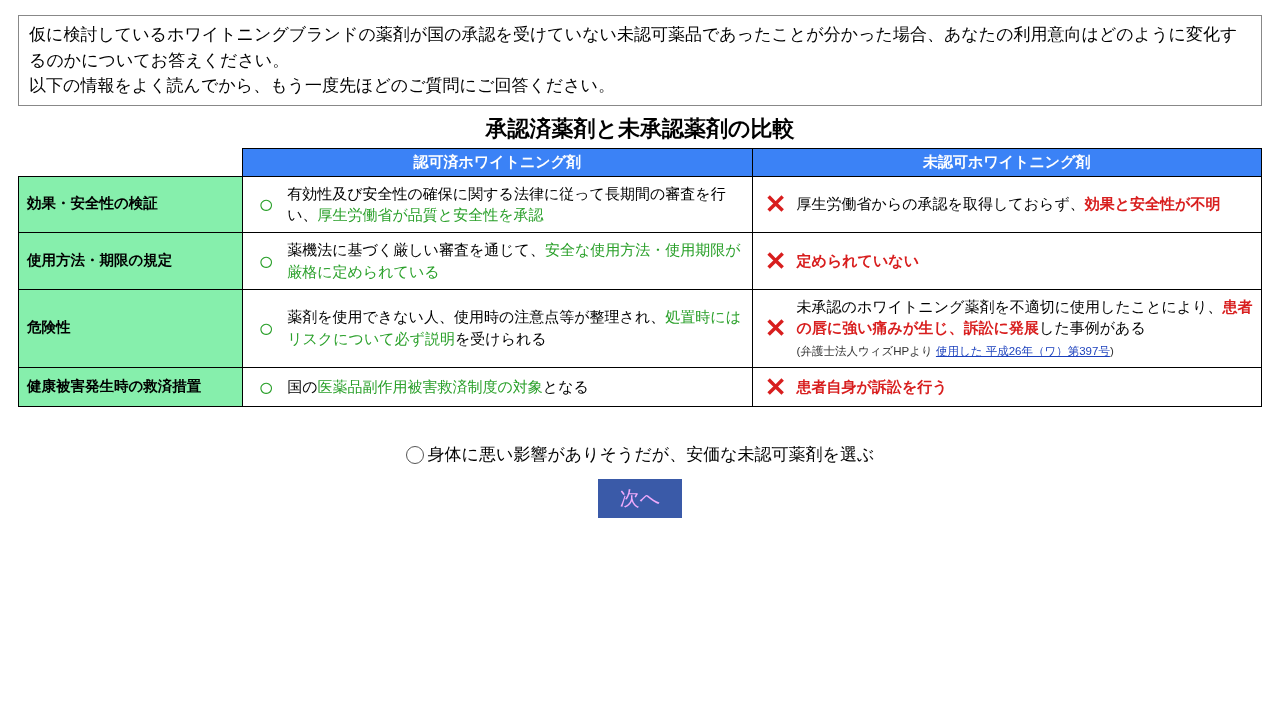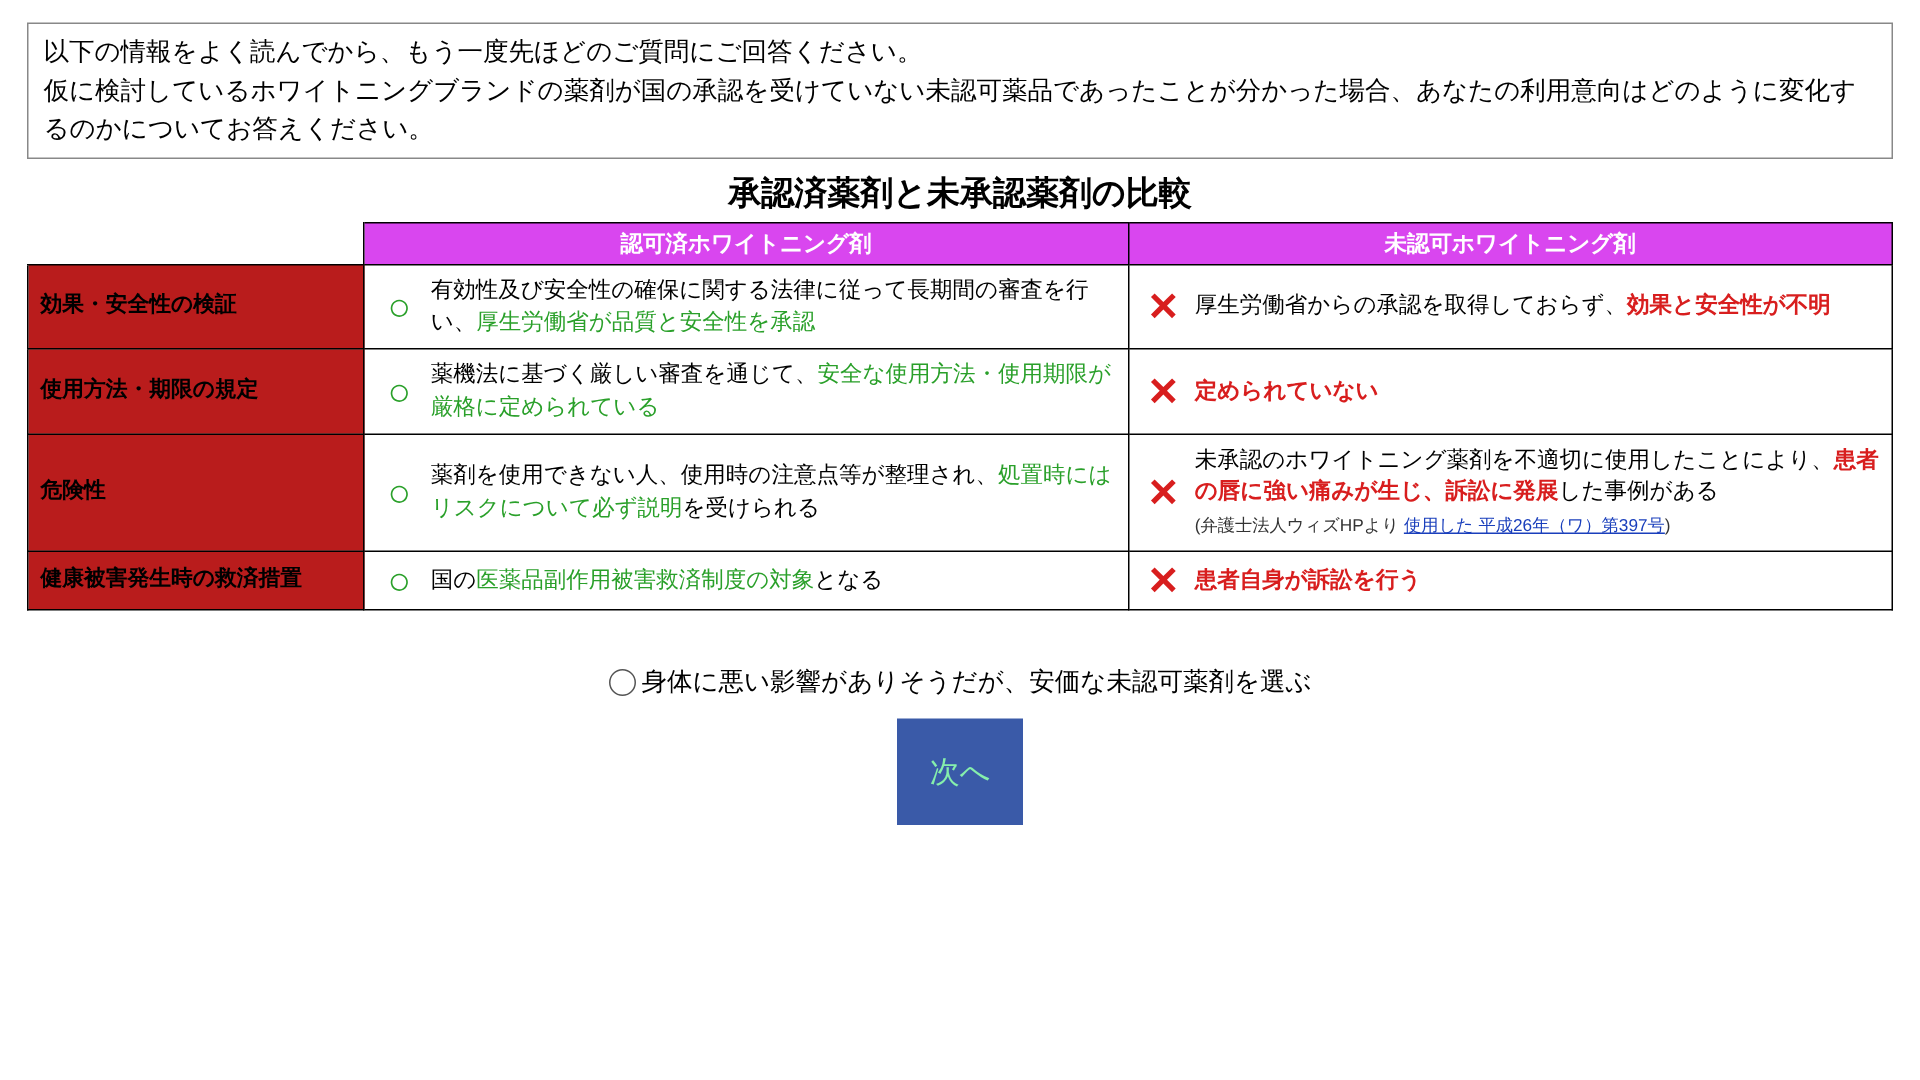--- a/index.html
+++ b/index.html
@@ -29,31 +29,31 @@
     border-collapse: collapse;
     width: 100%;
     table-layout: fixed;
   }
   table.cmp th, table.cmp td {
     border: 1px solid #000;
     padding: 6px 8px;
     vertical-align: middle;
   }
   table.cmp th.colhead {
-    background: #d946ef;
+    background: #3b82f6;
     color: #fff;
     text-align: center;
     font-weight: bold;
     font-size: 15px;
     padding: 4px;
   }
   table.cmp th.rowhead {
     text-align: left;
     font-weight: bold;
-    background: #b91c1c;
+    background: #86efac;
     font-size: 14.5px;
     line-height: 1.35;
   }
   table.cmp th.corner {
     border-left: none;
     border-top: none;
     background: transparent;
   }
   .cell {
     display: flex;
@@ -88,37 +88,37 @@
     display: inline-block;
     width: 18px; height: 18px;
     border: 1.5px solid #555;
     border-radius: 50%;
     vertical-align: middle;
   }
   .next-btn {
     display: block;
     margin: 8px auto 0 auto;
     background: #3a5aa8;
-    color: #86efac;
+    color: #f0abfc;
     border: none;
     font-size: 20px;
-    padding: 22px 22px;
+    padding: 6px 22px;
     cursor: pointer;
     text-align: center;
   }
   col.c1 { width: 220px; }
   col.c2 { width: 500px; }
   col.c3 { width: 500px; }
 </style>
 </head>
 <body>
 
 <div class="intro-box">
+  <div>仮に検討しているホワイトニングブランドの薬剤が国の承認を受けていない未認可薬品であったことが分かった場合、あなたの利用意向はどのように変化するのかについてお答えください。</div>
   <div>以下の情報をよく読んでから、もう一度先ほどのご質問にご回答ください。</div>
-  <div>仮に検討しているホワイトニングブランドの薬剤が国の承認を受けていない未認可薬品であったことが分かった場合、あなたの利用意向はどのように変化するのかについてお答えください。</div>
 </div>
 
 <div class="title">承認済薬剤と未承認薬剤の比較</div>
 
 <table class="cmp">
   <colgroup>
       <col class="c1">
       <col class="c2">
       <col class="c3">
     </colgroup>

